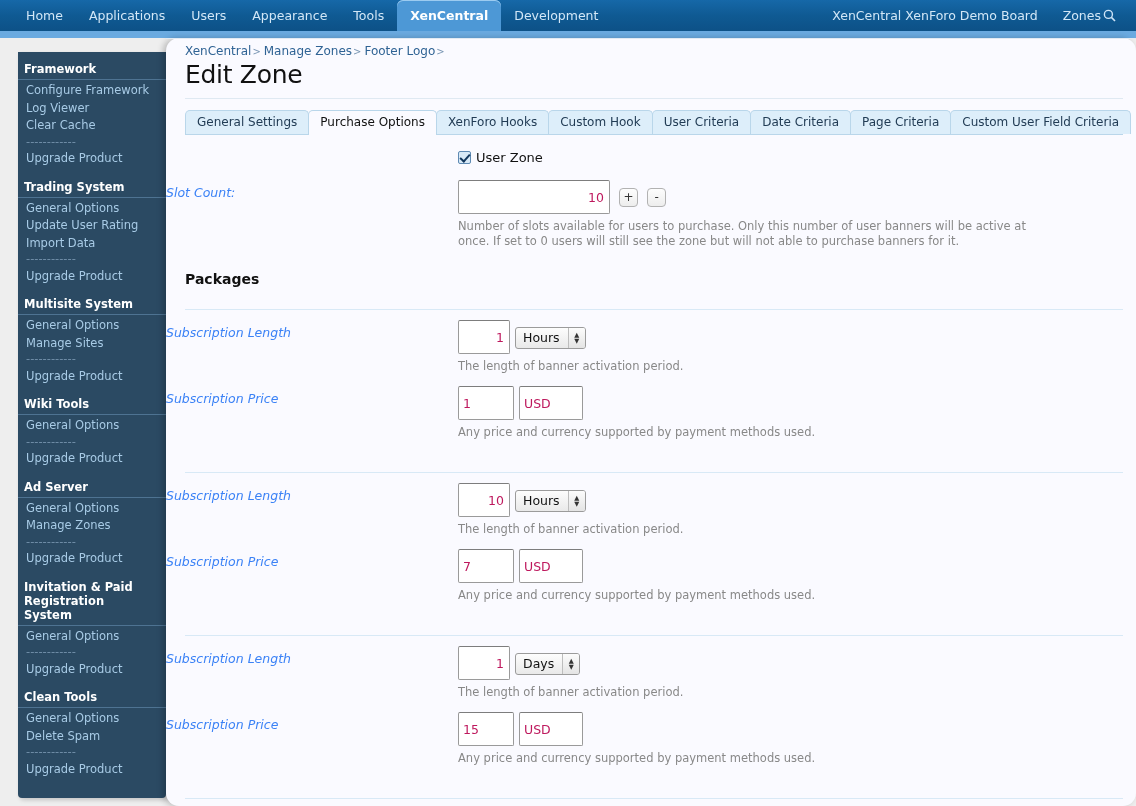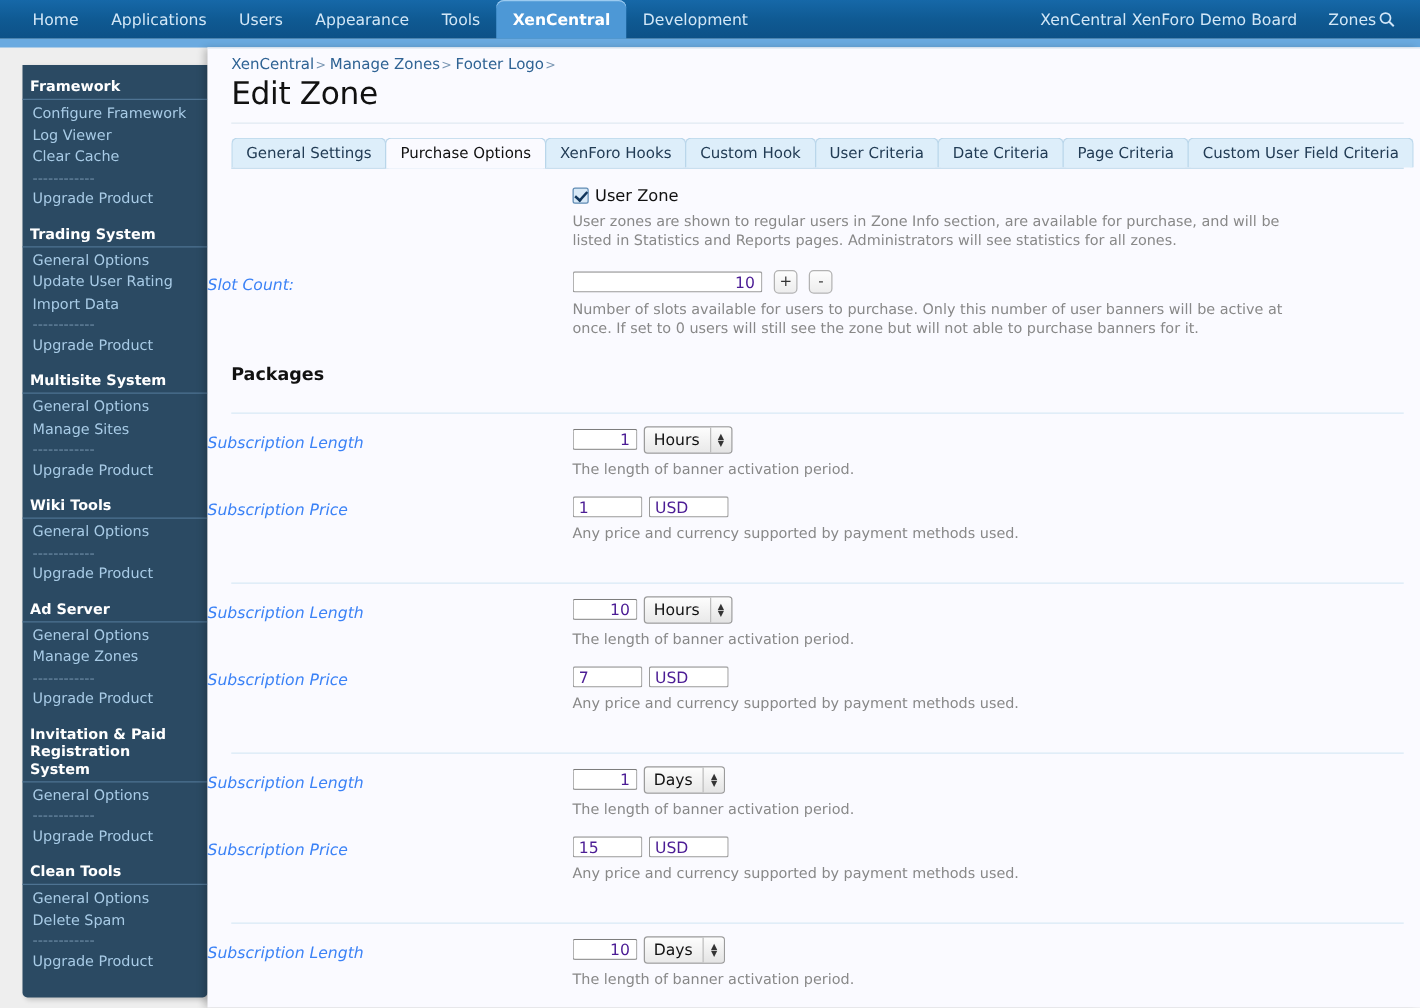--- a/index.html
+++ b/index.html
@@ -81,20 +81,21 @@
     color: #6d8ba5; font-size: 11.5px; letter-spacing: 0px;
     padding: 0 6px 0 8px; line-height: 15.5px; user-select: none;
   }
 
   
   .content {
     position: absolute; left: 166px; top: 38px;
     width: 970px; height: 768px;
     background: #fafaff;
     box-shadow: -3px 0 6px rgba(0,0,0,0.22);
+    border-radius: 13px;
   }
   .content-topline {
     position: absolute; left: 0; top: 0; width: 970px; height: 1px;
     background: #e2eaf2;
   }
   .breadcrumb {
     position: absolute; left: 19px; top: 6px;
     font-size: 12px;
     color: #3a6a97;
   }
@@ -151,21 +152,21 @@
   .row-label {
     width: 292px;
     padding-right: 10px;
     font-size: 12.5px;
     color: #3b82f6;
     padding-top: 5px;
     font-style: italic;
   }
   .row-field { flex: 1; padding-left: 0; }
 
-  .cb-line { display: flex; gap: 5px; padding-top: 2px; }
+  .cb-line { display: flex; align-items: center; gap: 5px; padding-top: 2px; }
   .cbox {
     width: 13px; height: 13px;
     border: 1px solid #5e8ab3;
     background: #ffffff;
     border-radius: 2px;
     position: relative;
     cursor: pointer;
     display: inline-block;
   }
   .cbox.checked { background: #d8e9f7; }
@@ -182,27 +183,27 @@
   .hint {
     font-size: 11.5px;
     color: #888888;
     line-height: 15px;
     max-width: 590px;
     margin-top: 5px;
   }
   .hint.wide { max-width: 592px; }
 
   .txtinput {
-    height: 17px;
+    height: 34px;
     border: 1px solid #9a9a9a;
     border-top-color: #7d7d7d;
     background: #ffffff;
     font-family: "DejaVu Sans", "Liberation Sans", sans-serif;
     font-size: 12.5px;
-    color: #4c1d95;
+    color: #be185d;
     padding: 1px 4px;
     border-radius: 2px;
     outline: none;
   }
   .slot-input { width: 152px; text-align: right; padding-right: 5px; }
   .len-input  { width: 52px;  text-align: right; padding-right: 5px; }
   .price-input{ width: 56px;  text-align: left; }
   .cur-input  { width: 64px;  text-align: left; }
 
   .stepbtn {
@@ -360,21 +361,20 @@
 
   <div class="form-area">
 
     <div class="row" style="padding-top:12px;">
       <div class="row-label"></div>
       <div class="row-field">
         <div class="cb-line">
           <span class="cbox checked"></span>
           <span class="cb-label">User Zone</span>
         </div>
-        <div class="hint">User zones are shown to regular users in Zone Info section, are available for purchase, and will be listed in Statistics and Reports pages. Administrators will see statistics for all zones.</div>
       </div>
     </div>
 
     <div class="row" style="padding-top:15px;">
       <div class="row-label">Slot Count:</div>
       <div class="row-field">
         <input class="txtinput slot-input" type="text" value="10" style="">
         <button class="stepbtn">+</button>
         <button class="stepbtn">-</button>
         <div class="hint wide">Number of slots available for users to purchase. Only this number of user banners will be active at once. If set to 0 users will still see the zone but will not able to purchase banners for it.</div>

